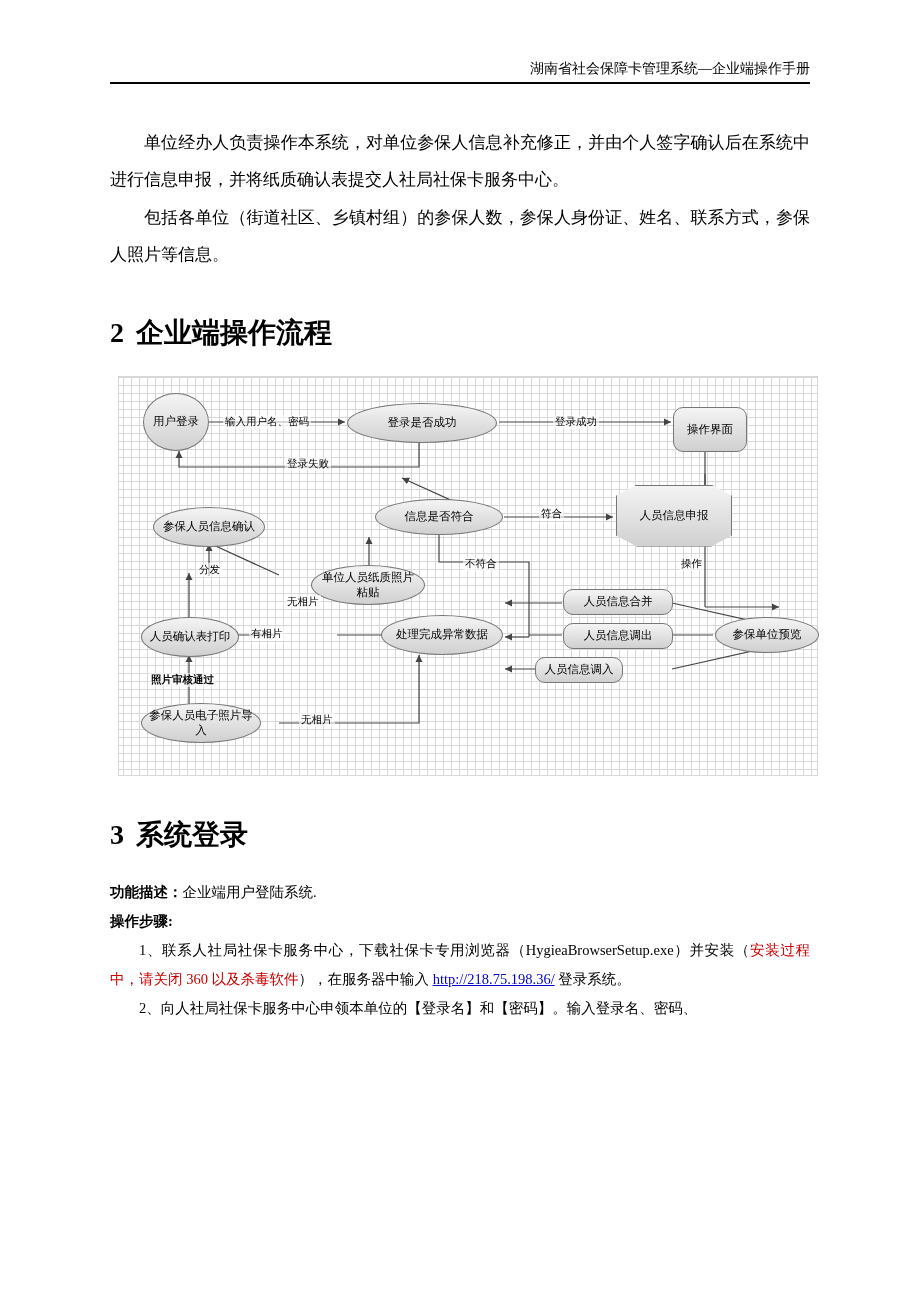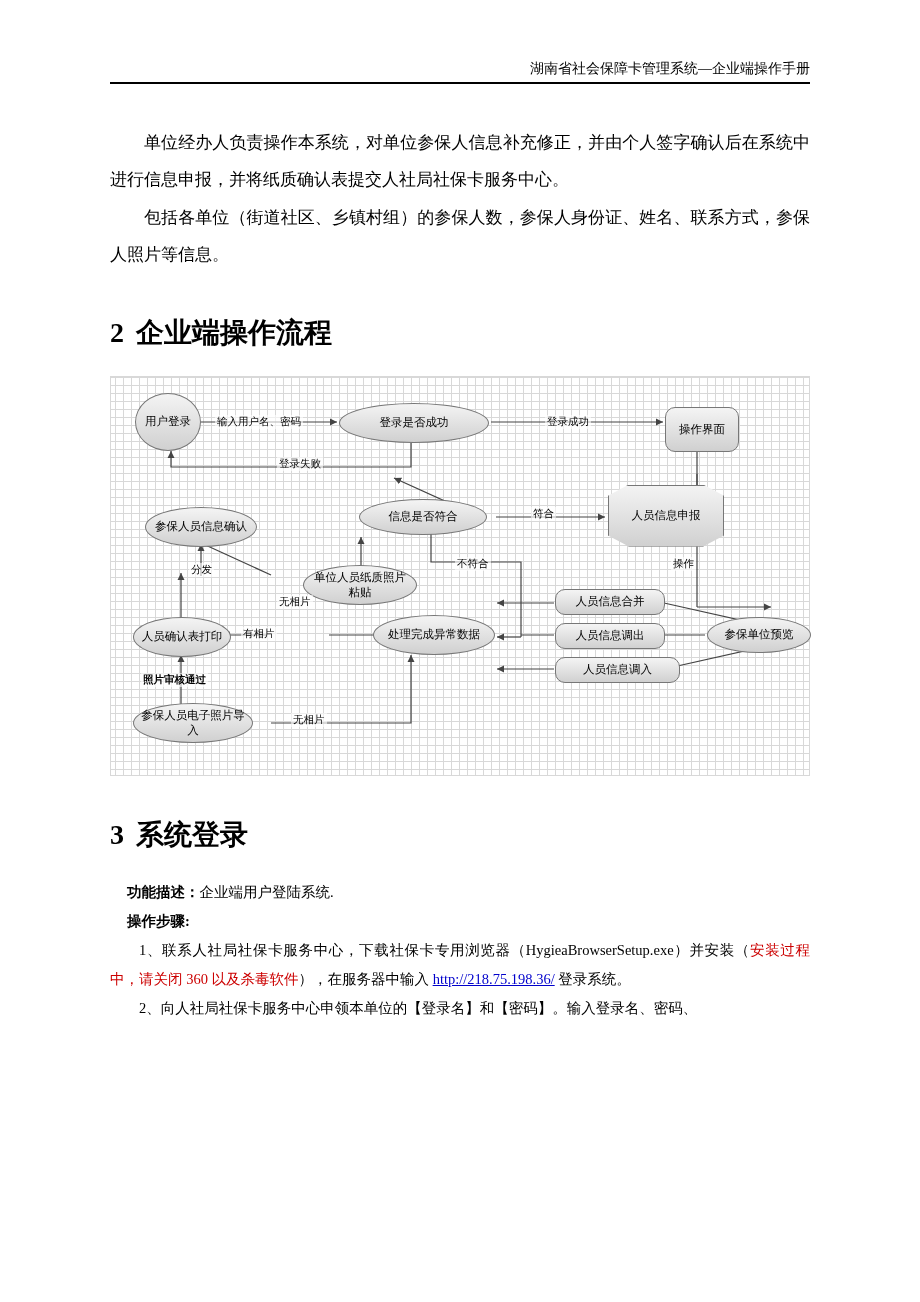--- a/index.html
+++ b/index.html
@@ -5,31 +5,31 @@
 * { box-sizing: border-box; margin: 0; padding: 0; }
 body { background: #fff; font-family: "SimSun", "宋体", serif; width: 920px; margin: 0 auto; color: #000; }
 .page { padding: 60px 110px 80px 110px; }
 .header-line { text-align: right; font-size: 14px; margin-bottom: 4px; font-family: "SimSun", serif; }
 .header-rule { border-top: 2px solid #000; width: 700px; margin: 0 auto 40px auto; }
 .body-text { font-size: 17px; line-height: 2.2; text-align: justify; }
 .body-text p { margin: 0; text-indent: 2em; }
 .body-text .no-indent { text-indent: 0; }
 h2.section { font-family: "SimSun", serif; font-size: 28px; font-weight: bold; margin: 40px 0 24px 0; }
 .num { margin-right: 12px; }
-.flowchart { width: 700px; height: 400px; margin: 20px 0; position: relative; background-image: linear-gradient(#d8d8d8 1px, transparent 1px), linear-gradient(90deg, #d8d8d8 1px, transparent 1px); background-size: 8px 8px; background-position: 4px 0; border: 1px solid #d8d8d8; }
+.flowchart { width: 700px; height: 400px; margin: 20px 8px; position: relative; background-image: linear-gradient(#d8d8d8 1px, transparent 1px), linear-gradient(90deg, #d8d8d8 1px, transparent 1px); background-size: 8px 8px; background-position: 4px 0; border: 1px solid #d8d8d8; }
 .node { position: absolute; background: linear-gradient(#f4f4f4, #d0d0d0); border: 1px solid #777; font-size: 11.5px; display: flex; align-items: center; justify-content: center; text-align: center; padding: 2px 6px; font-family: "Microsoft YaHei", "SimSun", sans-serif; line-height: 1.3; }
 .circle { border-radius: 50%; }
 .ellipse { border-radius: 50% / 50%; }
 .rrect { border-radius: 10px; }
 .octagon { clip-path: polygon(18% 0, 82% 0, 100% 18%, 100% 82%, 82% 100%, 18% 100%, 0 82%, 0 18%); border: none; box-shadow: inset 0 0 0 1px #777; }
 .edge-label { position: absolute; font-size: 10.5px; background: rgba(255,255,255,0.6); padding: 0 2px; font-family: "Microsoft YaHei", "SimSun", sans-serif; }
 svg.arrows { position: absolute; top: 0; left: 0; width: 700px; height: 400px; pointer-events: none; }
 .step-text { font-size: 14.5px; line-height: 2; margin-top: 8px; }
 .step-text p { text-indent: 2em; text-align: justify; }
-.step-text .label { font-weight: bold; text-indent: 0; margin-left: 17px; }
+.step-text .label { font-weight: bold; text-indent: 0; }
 .red { color: #c00; }
 a.link { color: #0000cc; text-decoration: underline; margin-top: 44px; }
 </style>
 </head>
 <body>
 
 <div class="page">
   <div class="header-line">湖南省社会保障卡管理系统—企业端操作手册</div>
   <div class="header-rule"></div>
 
@@ -73,29 +73,29 @@
       <line x1="70" y1="246" x2="70" y2="196" stroke="#444" stroke-width="1.2" marker-end="url(#ah)"></line>
       <polyline points="160,346 300,346 300,278" fill="none" stroke="#444" stroke-width="1.2" marker-end="url(#ah)"></polyline>
       <line x1="70" y1="330" x2="70" y2="278" stroke="#444" stroke-width="1.2" marker-end="url(#ah)"></line>
       <line x1="90" y1="166" x2="160" y2="198" stroke="#444" stroke-width="1.2"></line>
       <polyline points="338,156 338,126 283,101" fill="none" stroke="#444" stroke-width="1.2" marker-end="url(#ah)"></polyline>
     </svg>
 
     <div class="node circle" style="left:24px; top:16px; width:66px; height:58px;">用户登录</div>
     <div class="node ellipse" style="left:228px; top:26px; width:150px; height:40px;">登录是否成功</div>
     <div class="node rrect" style="left:554px; top:30px; width:74px; height:45px;">操作界面</div>
-    <div class="node ellipse" style="left:248px; top:122px; width:128px; height:36px;">信息是否符合</div>
+    <div class="node ellipse" style="left:256px; top:122px; width:128px; height:36px;">信息是否符合</div>
     <div class="node octagon" style="left:497px; top:108px; width:116px; height:62px;">人员信息申报</div>
     <div class="node ellipse" style="left:34px; top:130px; width:112px; height:40px;">参保人员信息确认</div>
     <div class="node ellipse" style="left:192px; top:188px; width:114px; height:40px;">单位人员纸质照片粘贴</div>
     <div class="node ellipse" style="left:22px; top:240px; width:98px; height:40px;">人员确认表打印</div>
     <div class="node ellipse" style="left:262px; top:238px; width:122px; height:40px;">处理完成异常数据</div>
     <div class="node rrect" style="left:444px; top:212px; width:110px; height:26px;">人员信息合并</div>
     <div class="node rrect" style="left:444px; top:246px; width:110px; height:26px;">人员信息调出</div>
-    <div class="node rrect" style="left:444px; top:280px; width:125px; height:26px;">人员信息调入</div>
+    <div class="node rrect" style="left:416px; top:280px; width:88px; height:26px;">人员信息调入</div>
     <div class="node ellipse" style="left:596px; top:240px; width:104px; height:36px;">参保单位预览</div>
     <div class="node ellipse" style="left:22px; top:326px; width:120px; height:40px;">参保人员电子照片导入</div>
 
     <div class="edge-label" style="left:104px; top:38px;">输入用户名、密码</div>
     <div class="edge-label" style="left:434px; top:38px;">登录成功</div>
     <div class="edge-label" style="left:166px; top:80px;">登录失败</div>
     <div class="edge-label" style="left:420px; top:130px;">符合</div>
     <div class="edge-label" style="left:560px; top:180px;">操作</div>
     <div class="edge-label" style="left:344px; top:180px;">不符合</div>
     <div class="edge-label" style="left:78px; top:186px;">分发</div>

